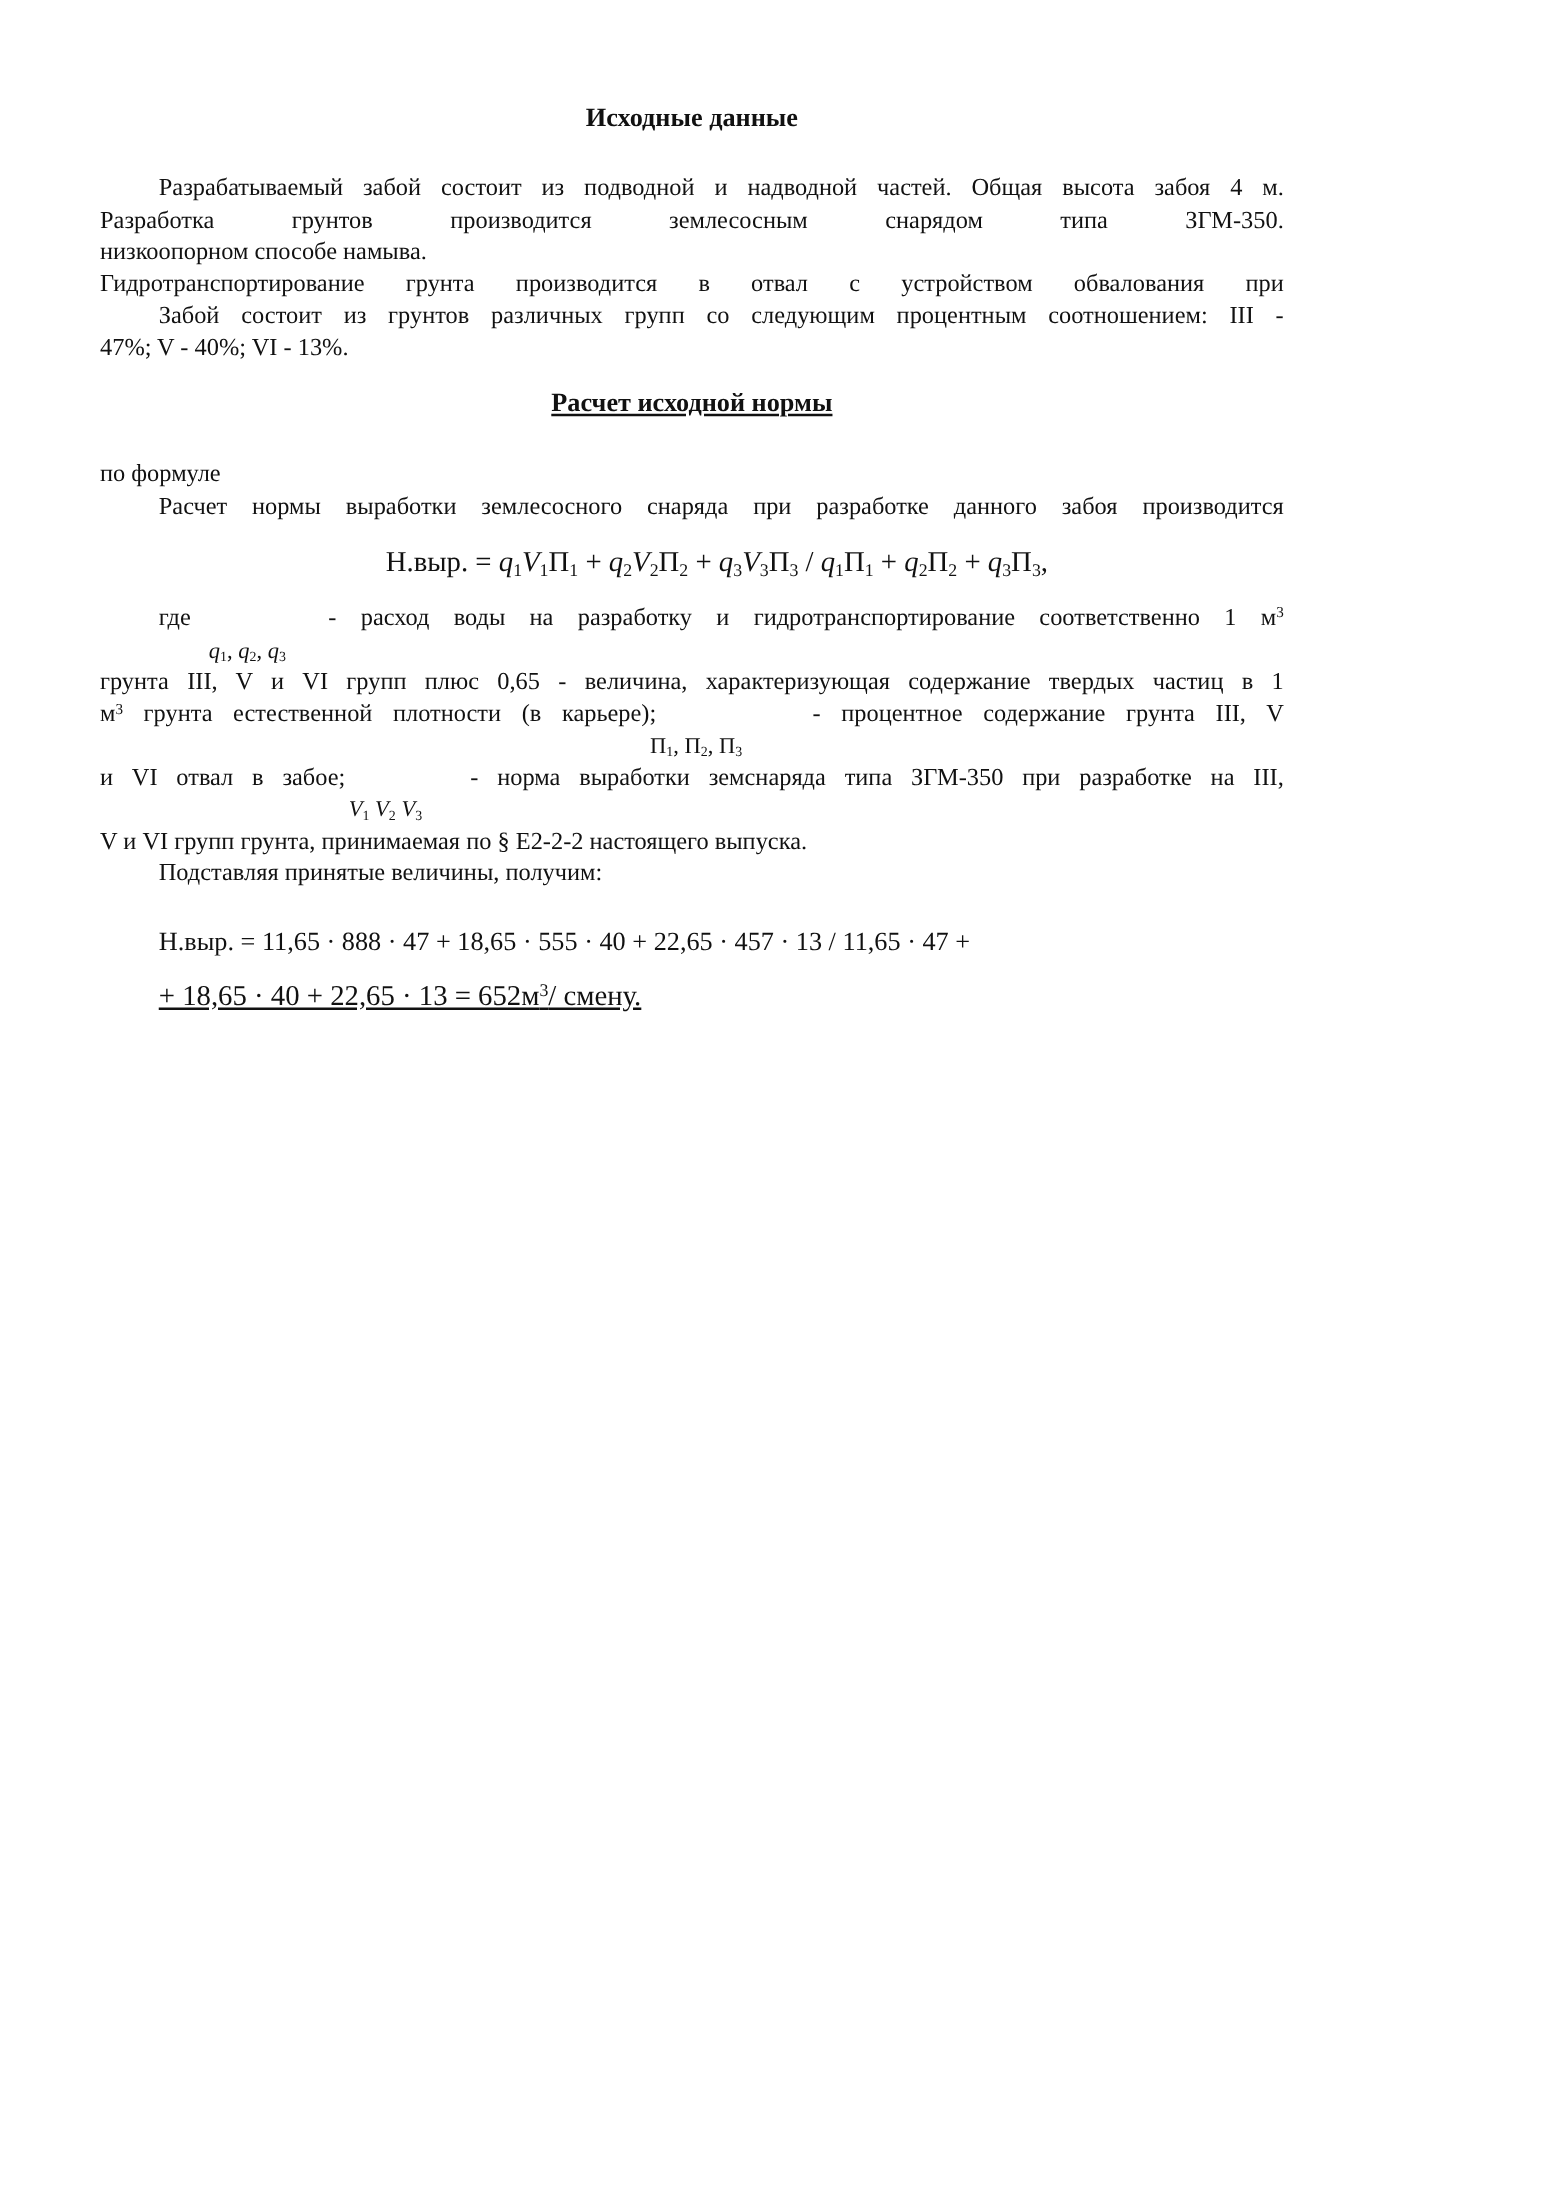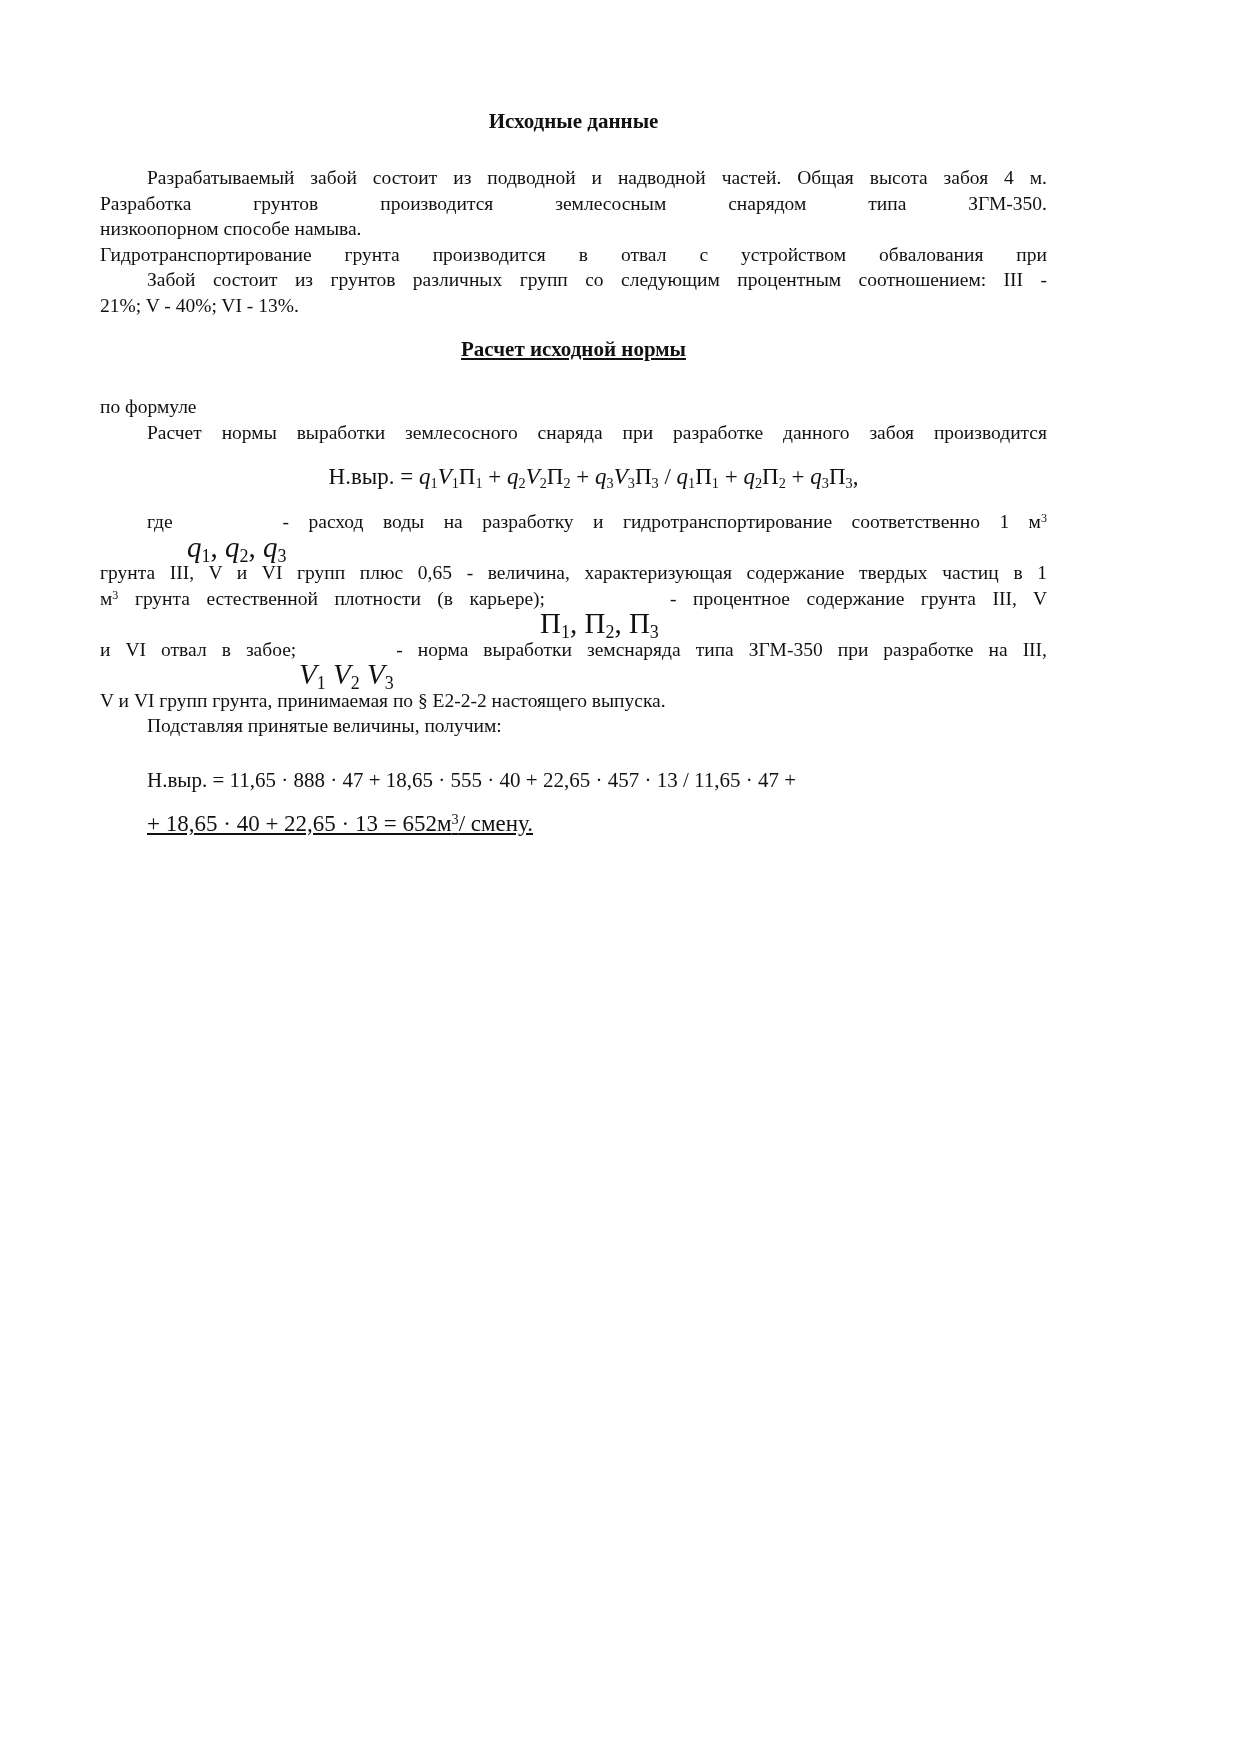--- a/index.html
+++ b/index.html
@@ -5,22 +5,22 @@
   html, body { margin: 0; padding: 0; background: #ffffff; }
   body {
     width: 1240px;
     height: 1755px;
     font-family: "Liberation Serif", "DejaVu Serif", serif;
     color: #111111;
     overflow: hidden;
   }
   .page {
     width: 947px;
-    margin-left: 100px;
-    padding-top: 110px;
+    margin-left: 80px;
+    padding-top: 83px;
     font-size: 19.5px;
     line-height: 25.5px;
   }
   h1.doc-heading, h2.doc-heading {
     font-size: 21px;
     line-height: 22px;
     font-weight: 700;
     text-align: center;
     margin: 0 0 33px 0;
   }
@@ -29,21 +29,21 @@
   .plines .line { text-align: justify; text-align-last: justify; }
   .plines .line.first { text-indent: 47px; }
   .plines .line.last { text-align-last: left; }
   .wline { text-align: left; }
   .wline.jl { text-align: justify; text-align-last: justify; }
   .wline .lead-indent { display: inline-block; width: 47px; }
   .gap { display: inline-block; }
   .g1 { width: 110px; }
   .g2 { width: 125px; }
   .g3 { width: 100px; }
-  .vars { font-size: 29px; line-height: 25.5px; }
+  .vars { font-size: 18px; line-height: 25.5px; }
   .vars.q { margin-left: 87px; }
   .vars.p { margin-left: 440px; }
   .vars.v { margin-left: 199px; }
   .ind2 { text-indent: 47px; }
   .formula { font-family: "Liberation Serif", "DejaVu Serif", serif; }
   .formula.f1 {
     font-size: 23px;
     line-height: 33px;
     margin: 15px 0 16px 40px;
     text-align: center;
@@ -72,21 +72,21 @@
 
   <div class="plines">
       <div class="line first">Разрабатываемый забой состоит из подводной и надводной частей. Общая высота забоя 4 м.</div>
       <div class="line">Разработка грунтов производится землесосным снарядом типа ЗГМ-350.</div>
       <div class="line last">низкоопорном способе намыва.</div>
       <div class="line">Гидротранспортирование грунта производится в отвал с устройством обвалования при</div>
     </div>
 
   <div class="plines">
       <div class="line first">Забой состоит из грунтов различных групп со следующим процентным соотношением: III -</div>
-      <div class="line last">21%; V - 40%; VI - 13%.</div>
+      <div class="line last">47%; V - 40%; VI - 13%.</div>
     </div>
 
   <h2 class="doc-heading">Расчет исходной нормы</h2>
 
   <div class="plines">
       <div class="line last">по формуле</div>
       <div class="line first">Расчет нормы выработки землесосного снаряда при разработке данного забоя производится</div>
     </div>
 
   <div class="formula f1"><span>Н.выр. = </span><span class="seg-i">q</span><span class="seg-sub">1</span><span class="seg-i">V</span><span class="seg-sub">1</span><span>П</span><span class="seg-sub">1</span><span> + </span><span class="seg-i">q</span><span class="seg-sub">2</span><span class="seg-i">V</span><span class="seg-sub">2</span><span>П</span><span class="seg-sub">2</span><span> + </span><span class="seg-i">q</span><span class="seg-sub">3</span><span class="seg-i">V</span><span class="seg-sub">3</span><span>П</span><span class="seg-sub">3</span><span> / </span><span class="seg-i">q</span><span class="seg-sub">1</span><span>П</span><span class="seg-sub">1</span><span> + </span><span class="seg-i">q</span><span class="seg-sub">2</span><span>П</span><span class="seg-sub">2</span><span> + </span><span class="seg-i">q</span><span class="seg-sub">3</span><span>П</span><span class="seg-sub">3</span><span>,</span></div>

